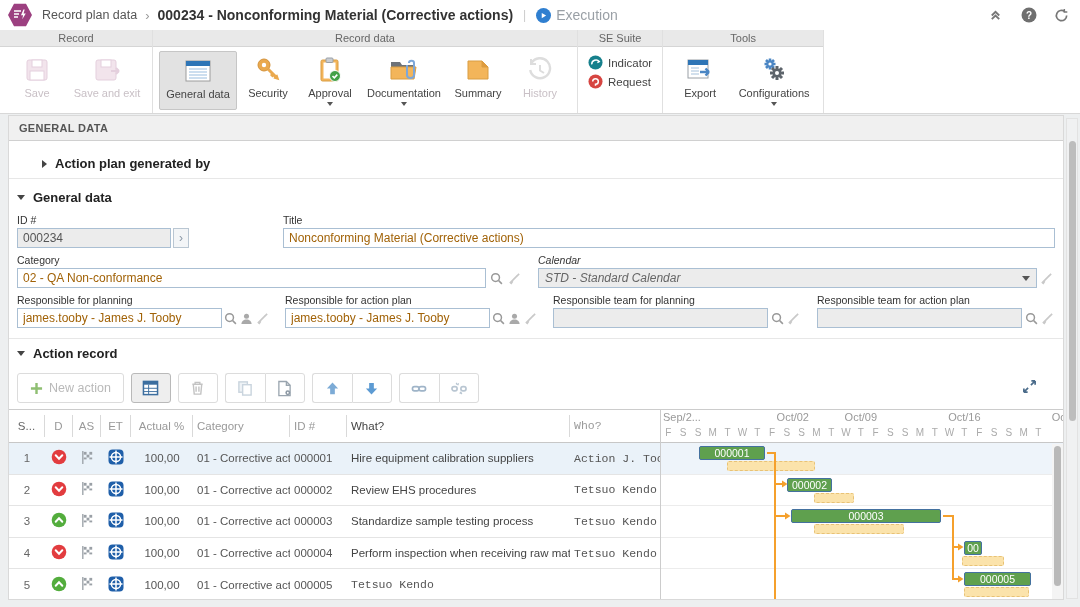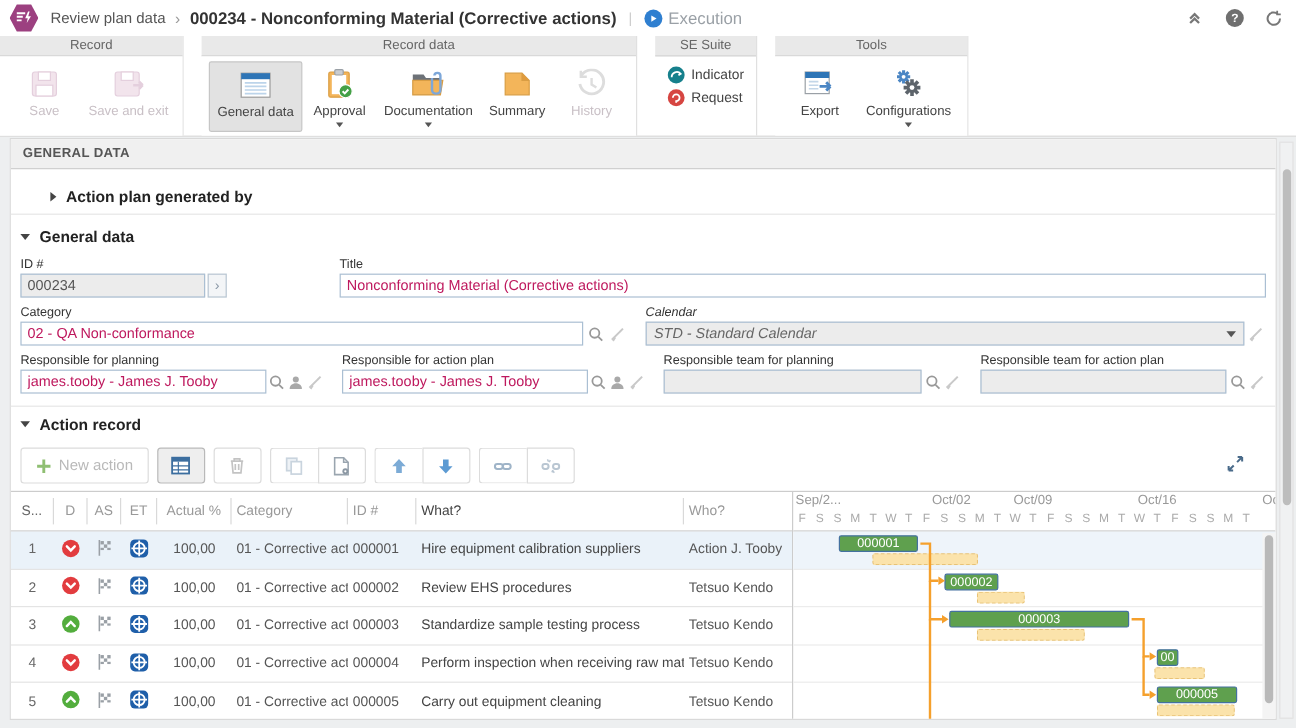--- a/index.html
+++ b/index.html
@@ -12,21 +12,21 @@
   .crumb { color:#555; font-size:12.5px; }
   .crumb-sep { color:#999; margin:0 8px; font-size:13px; }
   .page-title { font-weight:bold; color:#333; font-size:14px; }
   .pipe { color:#ccc; margin:0 10px; }
   .exec-badge { display:flex; align-items:center; gap:5px; color:#9aa0a6; font-size:14px; }
   .exec-circle { width:15px; height:15px; border-radius:50%; background:#2f7fd0; display:flex; align-items:center; justify-content:center; }
   .hdr-right { margin-left:auto; display:flex; align-items:center; gap:16px; }
   .hdr-ic { width:17px; height:17px; display:flex; align-items:center; justify-content:center; cursor:pointer; }
 
   
-  .ribbon { background:#fff; border-bottom:1px solid #d8d8d8; display:flex; align-items:stretch; height:84px;gap:15px; }
+  .ribbon { background:#fff; border-bottom:1px solid #d8d8d8; display:flex; align-items:stretch; height:84px; }
   .rgroup { display:flex; flex-direction:column; border-right:1px solid #e0e0e0; }
   .rgroup-label { background:#e9e9e9; border-bottom:1px solid #d5d5d5; color:#666; font-size:11px; text-align:center; height:17px; line-height:17px; padding:0 10px; }
   .rgroup-body { display:flex; align-items:flex-start; padding:4px 6px 0 6px; background:#fff; flex:1; }
   .rbtn { width:62px; display:flex; flex-direction:column; align-items:center; padding:4px 2px 2px; border-radius:2px; cursor:pointer; }
   .rbtn .ric { height:30px; display:flex; align-items:center; justify-content:center; }
   .rbtn .rlabel { font-size:11px; color:#444; margin-top:3px; text-align:center; line-height:11px; }
   .rbtn.active { background:#e2e2e2; border:1px solid #c6c6c6; }
   .rbtn.disabled .rlabel { color:#c9c0c6; }
   .rbtn.wide { width:78px; }
   .rbtn.wider { width:86px; }
@@ -42,21 +42,21 @@
   .sect-hdr { display:flex; align-items:center; gap:8px; padding:9px 8px 7px; font-weight:bold; color:#222; font-size:13px; cursor:pointer; border-bottom:1px solid #e7e7e7; }
   .sect-hdr.noline { border-bottom:none; }
   .tri-r { width:0; height:0; border-top:4px solid transparent; border-bottom:4px solid transparent; border-left:5px solid #444; }
   .tri-d { width:0; height:0; border-left:4px solid transparent; border-right:4px solid transparent; border-top:5px solid #444; }
 
   .form { padding:2px 8px 4px; }
   .frow { display:flex; gap:16px; margin-bottom:6px; }
   .ffield { display:flex; flex-direction:column; }
   .flabel { font-size:10.5px; color:#333; margin-bottom:2px; }
   .fline { display:flex; align-items:center; gap:2px; }
-  .finput { border:1px solid #aabfd3; height:20px; padding:0 5px; font-size:12px; color:#be185d; background:#fff; font-family:"Liberation Sans",sans-serif; width:100%; }
+  .finput { border:1px solid #aabfd3; height:20px; padding:0 5px; font-size:12px; color:#a16207; background:#fff; font-family:"Liberation Sans",sans-serif; width:100%; }
   .finput.ro { background:#ececec; color:#555; }
   .fic { width:17px; height:17px; display:flex; align-items:center; justify-content:center; cursor:pointer; }
   .sqbtn { width:18px; height:20px; border:1px solid #b9c6d2; background:#f3f5f7; color:#8a98a6; font-size:12px; display:flex; align-items:center; justify-content:center; cursor:pointer; }
   .fselect { border:1px solid #aabfd3; height:20px; background:#ececec; color:#666; display:flex; align-items:center; justify-content:space-between; padding:0 6px; width:100%; cursor:pointer; }
   .sel-caret { width:0; height:0; border-left:4px solid transparent; border-right:4px solid transparent; border-top:5px solid #555; }
 
   
   .act-toolbar { display:flex; align-items:center; padding:5px 8px 6px; gap:7px; }
   .abtn { height:30px; border:1px solid #dcdcdc; border-radius:3px; background:#fff; display:flex; align-items:center; justify-content:center; cursor:pointer; }
   .abtn.text { padding:0 12px; gap:6px; color:#b9b9b9; font-size:12.5px; }
@@ -77,21 +77,21 @@
   .grid-row.sel { background:#eaf2f9; }
   .gc { padding:0 4px; overflow:hidden; white-space:nowrap; font-size:11.5px; color:#555; }
   .c-seq { width:36px; text-align:center; color:#666; }
   .c-d { width:28px; text-align:center; }
   .c-as { width:28px; text-align:center; }
   .c-et { width:30px; text-align:center; }
   .c-act { width:62px; text-align:center; }
   .c-cat { width:97px; }
   .c-id { width:57px; }
   .c-what { width:223px; color:#444; }
-  .c-who { width:90px; }
+  .c-who { width:90px;font-family:Liberation Mono, monospace; }
 
   .gantt { position:relative; flex:1; overflow:hidden; }
   .gantt-hdr { height:33px; border-bottom:1px solid #c7c7c7; position:relative; }
   .gw-label { position:absolute; top:1px; font-size:11px; color:#999; white-space:nowrap; }
   .gd-letter { position:absolute; top:17px; font-size:10px; color:#aaa; width:14.8px; text-align:center; }
   .gantt-body { position:relative; }
   .g-row { position:absolute; left:0; right:0; height:31.6px; border-bottom:1px solid #ececec; }
   .g-row.sel { background:#eef4fa; }
   .gbar { position:absolute; height:14px; top:3px; background:#5fa04e; border:1px solid #44719f; border-radius:2px; color:#fff; font-size:10.5px; text-align:center; line-height:12px; overflow:hidden; white-space:nowrap; }
   .gbase { position:absolute; height:10px; top:18px; background:#fbe3ab; border:1px dashed #e8c276; border-radius:2px; }
@@ -106,21 +106,21 @@
 </head>
 <body>
 
 <div class="app-header">
   <div class="app-icon">
     <svg width="14" height="14" viewBox="0 0 14 14">
         <path d="M1 3h7M1 6h5M1 9h4" stroke="#fff" stroke-width="1.6"></path>
         <path d="M10 1 7 8h2.6L8.6 13 13 5.8h-2.8L11.6 1z" fill="#fff" transform="scale(.8) translate(3,1)"></path>
       </svg>
   </div>
-  <span class="crumb">Review plan data</span>
+  <span class="crumb">Record plan data</span>
   <span class="crumb-sep">›</span>
   <span class="page-title">000234 - Nonconforming Material (Corrective actions)</span>
   <span class="pipe">|</span>
   <span class="exec-badge">
     <span class="exec-circle">
       <svg width="7" height="7" viewBox="0 0 8 8">
           <path d="M2 1l5 3-5 3z" fill="#fff"></path>
         </svg>
     </span>
     <span>Execution</span>
@@ -183,20 +183,31 @@
               <rect x="2" y="2" width="24" height="20" fill="#fff" stroke="#9c9c9c"></rect>
               <rect x="2" y="2" width="24" height="5" fill="#2e75b6"></rect>
               <path d="M5 10h18M5 13h18M5 16h18M5 19h18" stroke="#bcd4ea" stroke-width="1.4"></path>
             </svg>
         </span>
         <span class="rlabel">General data</span>
         <span class="caret hidden"></span>
       </div>
       <div class="rbtn">
         <span class="ric">
+          <svg width="26" height="26" viewBox="0 0 26 26">
+              <circle cx="9" cy="8" r="6" fill="#eaA94e" stroke="#d4923a"></circle>
+              <circle cx="9" cy="8" r="2.2" fill="#fff"></circle>
+              <path d="M13 12 22 21m-3-1 3 1-1-3m-5-1 2.5 2.5" stroke="#eaA94e" stroke-width="3" fill="none"></path>
+            </svg>
+        </span>
+        <span class="rlabel">Security</span>
+        <span class="caret hidden"></span>
+      </div>
+      <div class="rbtn">
+        <span class="ric">
           <svg width="24" height="26" viewBox="0 0 24 26">
               <rect x="3" y="3" width="17" height="21" rx="1.5" fill="#f3b55a" stroke="#d99d43"></rect>
               <rect x="5.5" y="5.5" width="12" height="16" fill="#fff"></rect>
               <rect x="8" y="1" width="7" height="4.5" rx="1" fill="#c9cdd2" stroke="#9aa0a6"></rect>
               <circle cx="17" cy="19" r="5.5" fill="#44a046" stroke="#fff"></circle>
               <path d="m14.5 19 1.8 1.8 3-3.2" stroke="#fff" stroke-width="1.6" fill="none"></path>
             </svg>
         </span>
         <span class="rlabel">Approval</span>
         <span class="caret"></span>
@@ -657,21 +668,20 @@
                 </g>
               </svg></div>
             <div class="gc c-et"><svg width="16" height="16" viewBox="0 0 16 16">
                 <rect x="0.5" y="0.5" width="15" height="15" rx="4" fill="#1f5fa9"></rect>
                 <circle cx="8" cy="8" r="4.6" fill="none" stroke="#fff" stroke-width="1.5"></circle>
                 <path d="M8 1.5v13M1.5 8h13" stroke="#fff" stroke-width="1.5"></path>
               </svg></div>
             <div class="gc c-act">100,00</div>
             <div class="gc c-cat">01 - Corrective action</div>
             <div class="gc c-id">000005</div>
-            <div class="gc c-what">Carry out equipment cleaning</div>
             <div class="gc c-who">Tetsuo Kendo</div>
           </div>
         </div>
     </div>
     <div class="gantt">
       <div class="gantt-hdr" id="gantt-hdr">
           <span class="gw-label" style="left: 2px;">Sep/2...</span>
           <span class="gw-label" style="left: 44.4px; width: 103.6px; text-align: right;">Oct/02</span>
           <span class="gw-label" style="left: 148px; width: 103.6px; text-align: center;">Oct/09</span>
           <span class="gw-label" style="left: 251.6px; width: 103.6px; text-align: center;">Oct/16</span>

